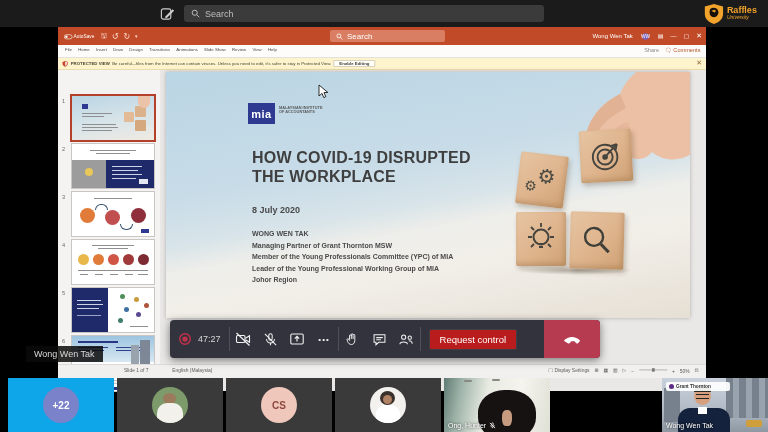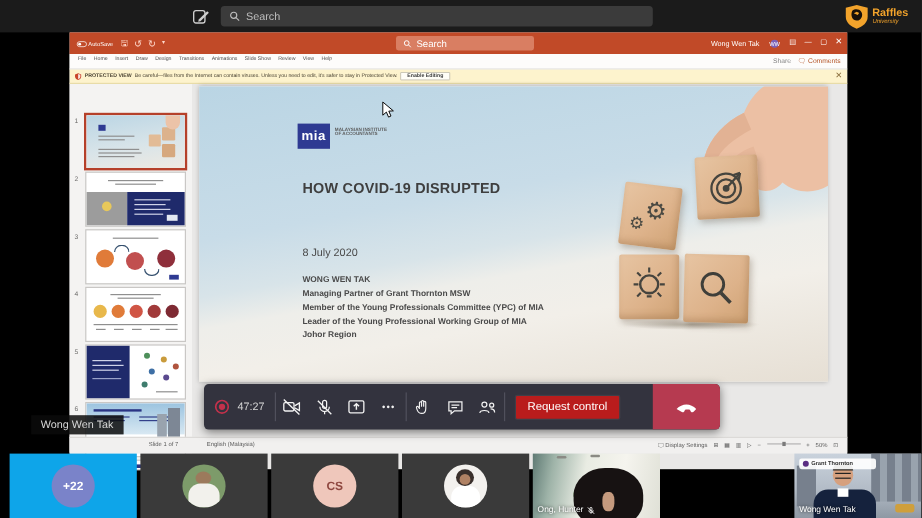--- a/index.html
+++ b/index.html
@@ -54,22 +54,22 @@
   .lnb{position:absolute;background:#2a3584;height:2px;}
 
   
   .slidearea{position:absolute;left:102px;top:43px;width:546px;height:321px;background:#e9e8e7;}
   .slide{position:absolute;left:6px;top:2px;width:524px;height:246px;box-shadow:0 0 4px rgba(0,0,0,.25);
          background:linear-gradient(170deg,#bad5e4 0%,#c8dce8 38%,#d8e4e9 52%,#eeeeea 60%,#f2efe9 72%,#e6dfd4 100%);overflow:hidden;}
   .mia-box{position:absolute;left:82px;top:31px;width:27px;height:21px;background:#2e3a92;color:#fff;
            display:flex;align-items:center;justify-content:center;font-weight:bold;font-size:11px;letter-spacing:.5px;}
   .mia-org{position:absolute;left:113px;top:34px;font-size:7px;color:#5a5a5a;line-height:7px;
            transform:scale(.55);transform-origin:left top;font-weight:bold;}
-  .s-title{position:absolute;left:86px;top:76px;font-size:12px;line-height:19px;font-weight:bold;color:#3f3f3f;letter-spacing:.2px;}
-  .s-date{position:absolute;left:86px;top:133px;font-size:9px;font-weight:normal;color:#4a4a4a;}
+  .s-title{position:absolute;left:86px;top:76px;font-size:16px;line-height:19px;font-weight:bold;color:#3f3f3f;letter-spacing:.2px;}
+  .s-date{position:absolute;left:86px;top:133px;font-size:9px;font-weight:bold;color:#4a4a4a;}
   .s-speaker{position:absolute;left:86px;top:156px;font-size:7px;font-weight:bold;color:#4a4a4a;line-height:11.5px;}
   .block{position:absolute;border-radius:2px;background:linear-gradient(135deg,#e7c5a3 0%,#ddb28a 60%,#cfa274 100%);
          box-shadow:inset -2px -3px 5px rgba(120,80,40,.25), 2px 3px 5px rgba(90,70,50,.30);
          display:flex;align-items:center;justify-content:center;}
   .blockshadow{position:absolute;left:352px;top:194px;width:116px;height:9px;border-radius:50%;
                background:radial-gradient(ellipse,rgba(95,85,65,.40) 0%,rgba(95,85,65,0) 70%);}
   .gearglyph{color:#4b4a43;line-height:1;}
 
   
   .statusbar{position:absolute;left:0;top:337px;width:100%;height:13px;background:#f1f0ef;border-top:1px solid #dcdad8;
@@ -305,20 +305,21 @@
       <div class="slide">
 
         <div class="mia-box">mia</div>
         <div class="mia-org">
           <div>MALAYSIAN INSTITUTE</div>
           <div>OF ACCOUNTANTS</div>
         </div>
 
         <div class="s-title">
           <div>HOW COVID-19 DISRUPTED</div>
+          <div>THE WORKPLACE</div>
         </div>
 
         <div class="s-date">8 July 2020</div>
 
         <div class="s-speaker">
           <div>WONG WEN TAK</div>
           <div>Managing Partner of Grant Thornton MSW</div>
           <div>Member of the Young Professionals Committee (YPC) of MIA</div>
           <div>Leader of the Young Professional Working Group of MIA</div>
           <div>Johor Region</div>

